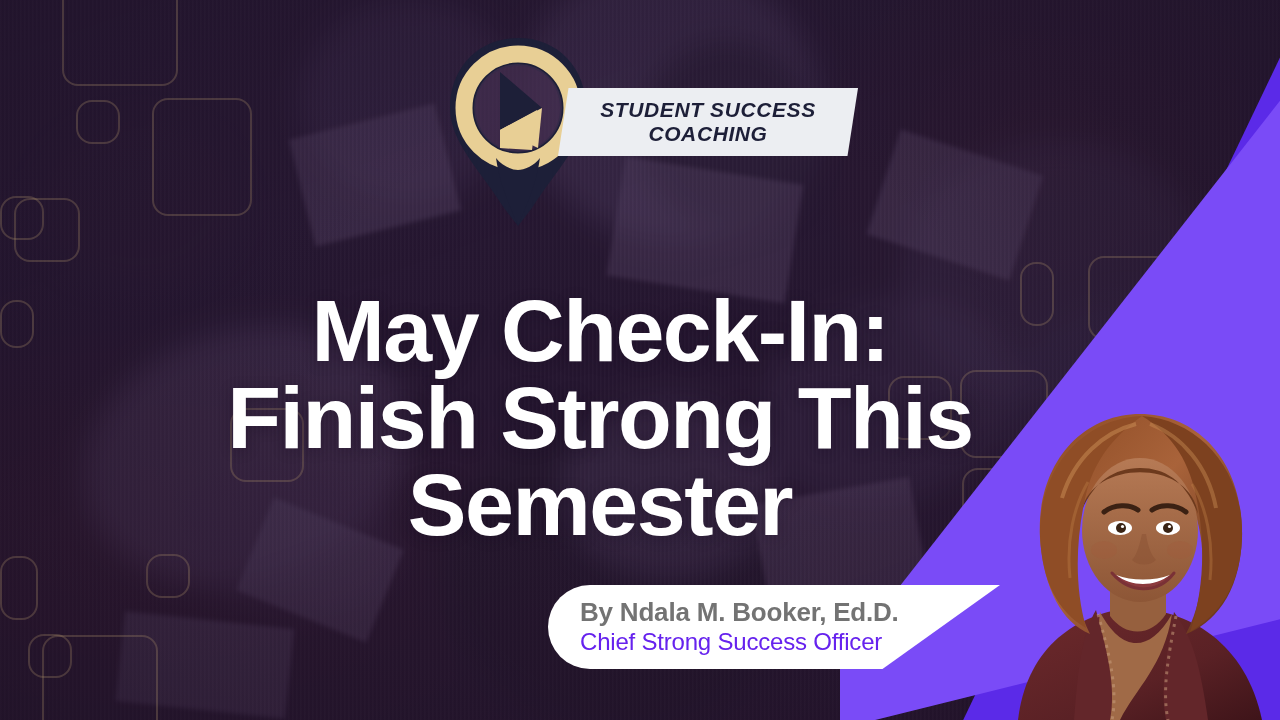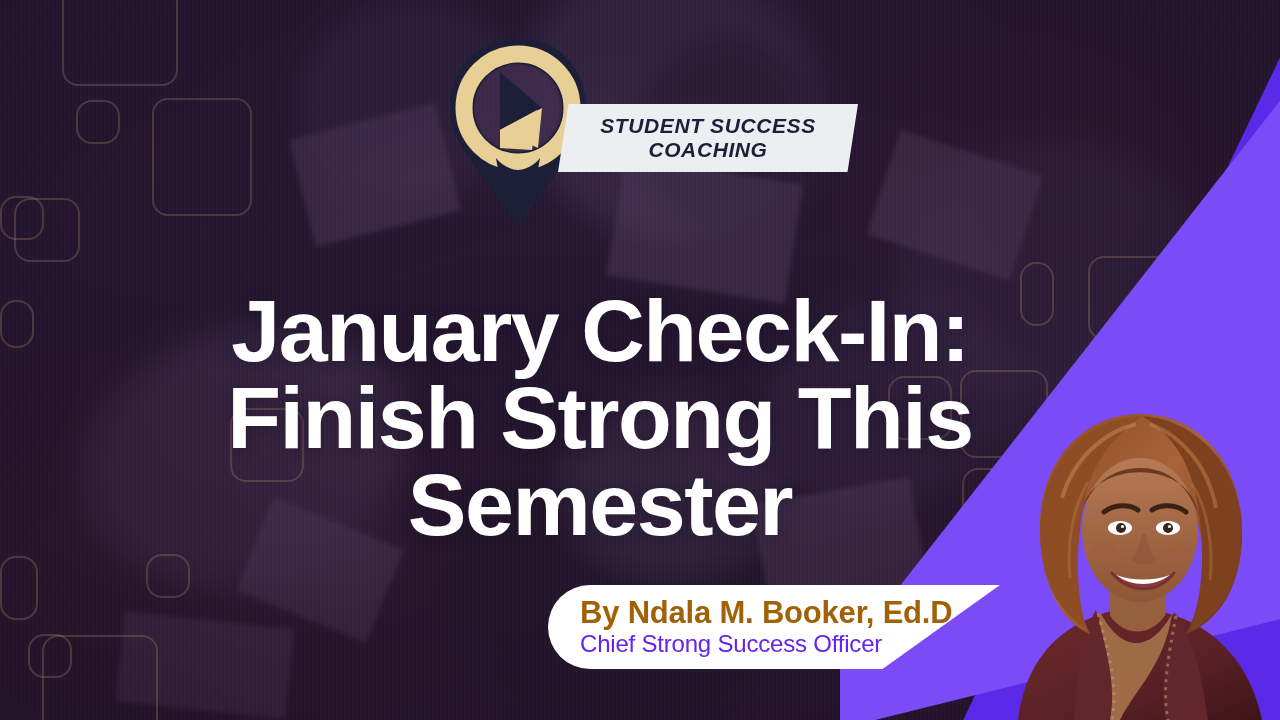--- a/index.html
+++ b/index.html
@@ -97,21 +97,21 @@
     border: 2px solid rgba(164,140,104,0.30);
     border-radius: 16px;
   }
 
   
   .logo-wrap { position: absolute; left: 438px; top: 30px; width: 160px; height: 200px; }
 
   
   .banner {
     position: absolute;
-    left: 558px; top: 104px;
+    left: 558px; top: 88px;
     width: 300px; height: 68px;
     background: #eceef2;
     clip-path: polygon(3.5% 0%, 100% 0%, 96.5% 100%, 0% 100%);
     display: flex;
     align-items: center;
     justify-content: center;
   }
   .banner-text {
     color: #1d1f38;
     font-weight: bold;
@@ -170,22 +170,22 @@
     background: #ffffff;
     border-radius: 42px 0 0 42px;
     clip-path: polygon(0% 0%, 100% 0%, 74% 100%, 0% 100%);
     display: flex;
     flex-direction: column;
     justify-content: center;
     padding-left: 32px;
     box-sizing: border-box;
   }
   .byline-name {
-    color: #a16207;
-    font-size: 31px;
+    color: #737373;
+    font-size: 26px;
     font-weight: bold;
     line-height: 1.15;
     letter-spacing: -0.2px;
   }
   .byline-role {
     color: #6622ee;
     font-size: 24px;
     font-weight: normal;
     line-height: 1.2;
     letter-spacing: -0.2px;
@@ -261,21 +261,21 @@
 
       <path d="M58 128 C62 156 72 176 80 196 C88 176 98 156 102 128 C96 136 86 140 80 140 C74 140 64 136 58 128 Z" fill="#1d1f38"></path>
     </svg>
   </div>
 
   <div class="banner">
     <div class="banner-text">STUDENT SUCCESS
 COACHING</div>
   </div>
 
-  <h1 class="title">January Check-In:
+  <h1 class="title">May Check-In:
 Finish Strong This
 Semester</h1>
 
   <div class="diag-dark"></div>
   <div class="diag-light"></div>
 
   <div class="portrait">
     <svg viewBox="0 0 280 322" width="280" height="322">
       <defs>
         <linearGradient id="hairG" x1="0" y1="0" x2="1" y2="1">

